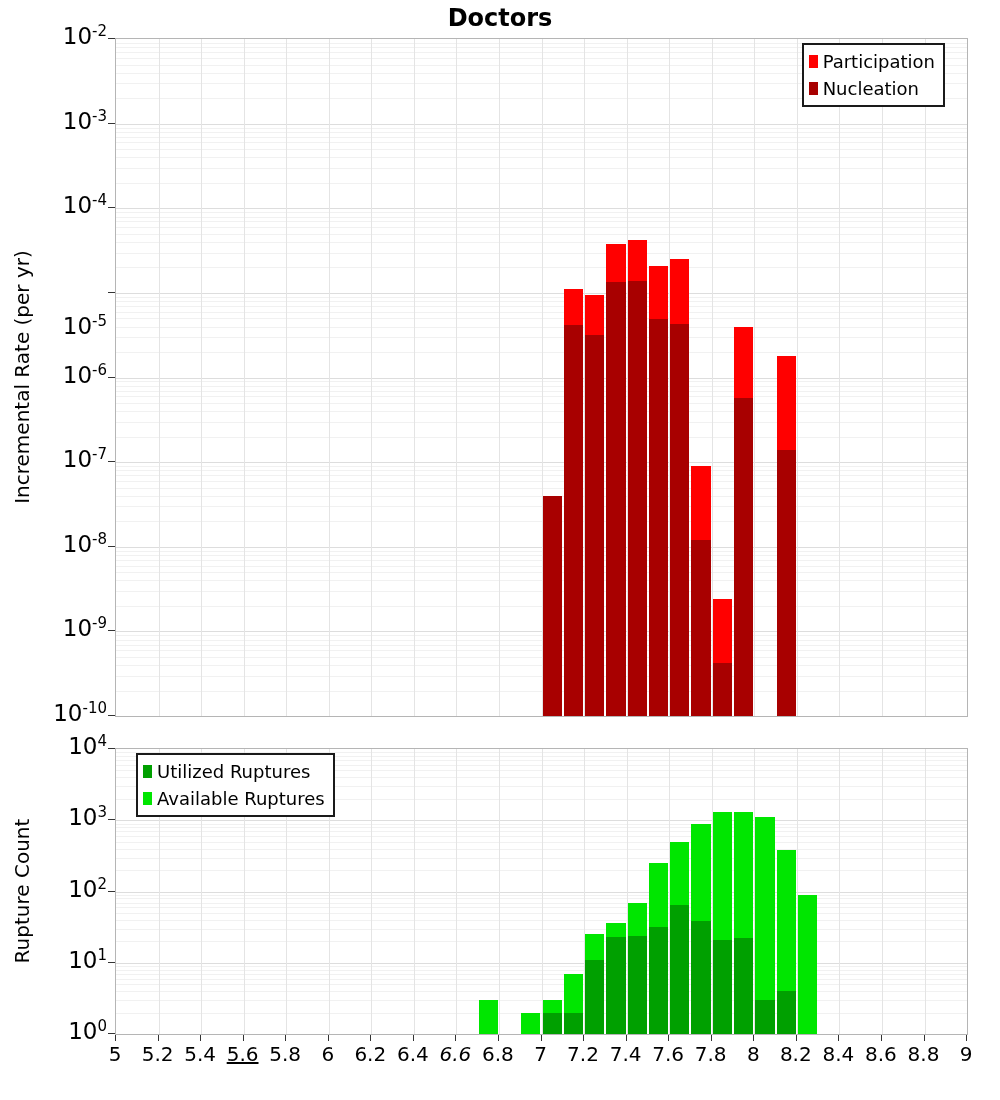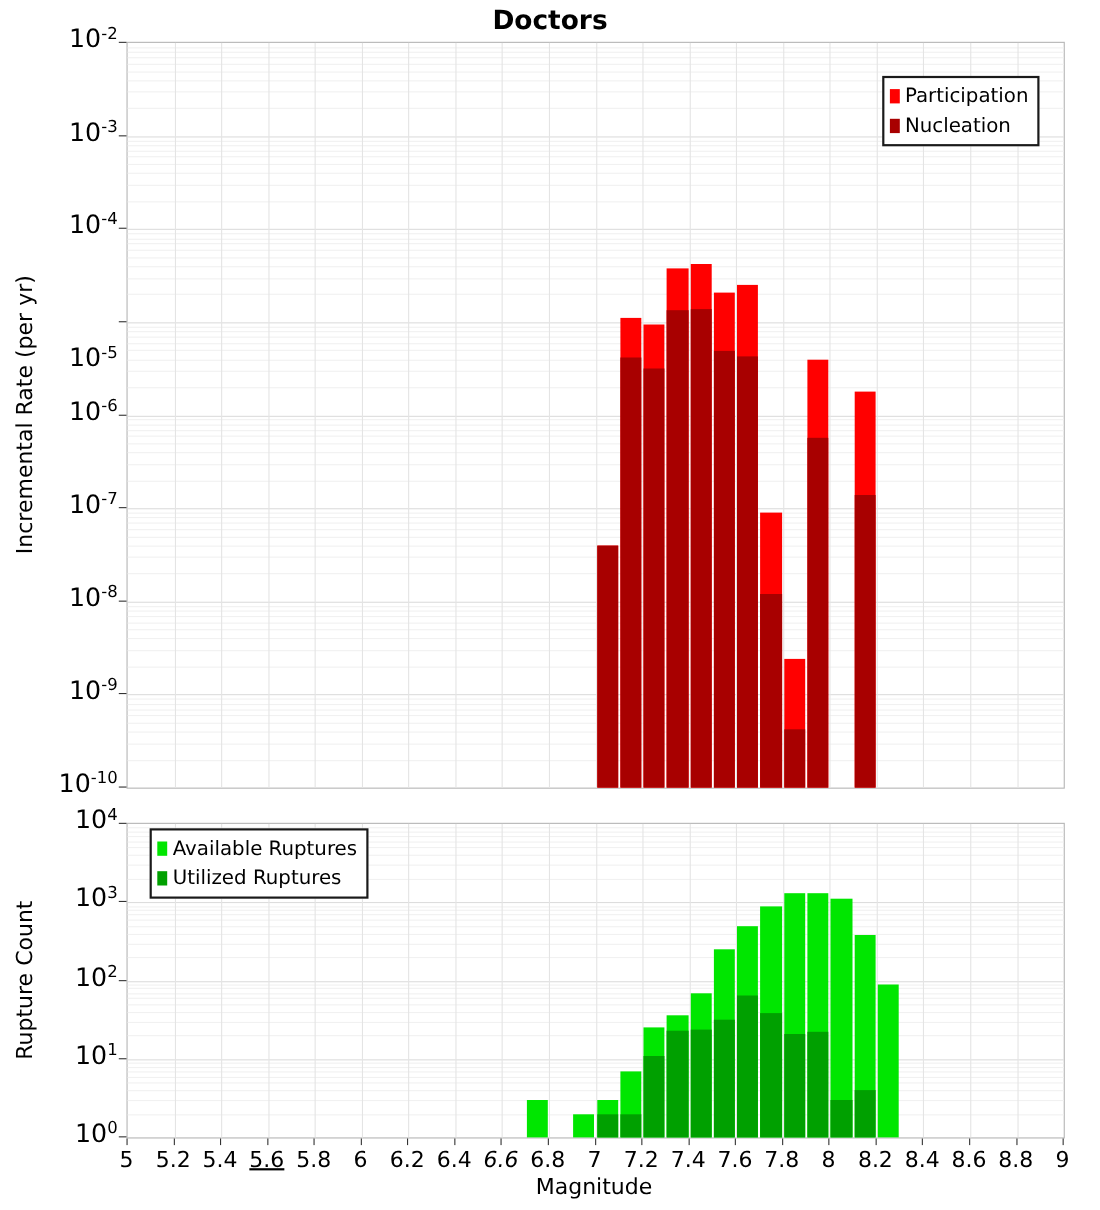--- a/index.html
+++ b/index.html
@@ -142,21 +142,21 @@
       <div class="bar" style="left: 554.1px; width: 19.3px; top: 220.2px; height: 456.8px; background: rgb(255, 0, 0);"></div>
       <div class="bar" style="left: 554.1px; width: 19.3px; top: 284.9px; height: 392.1px; background: rgb(168, 0, 0);"></div>
       <div class="bar" style="left: 575.4px; width: 19.3px; top: 427px; height: 250px; background: rgb(255, 0, 0);"></div>
       <div class="bar" style="left: 575.4px; width: 19.3px; top: 501px; height: 176px; background: rgb(168, 0, 0);"></div>
       <div class="bar" style="left: 596.7px; width: 19.3px; top: 560.2px; height: 116.8px; background: rgb(255, 0, 0);"></div>
       <div class="bar" style="left: 596.7px; width: 19.3px; top: 624.3px; height: 52.7px; background: rgb(168, 0, 0);"></div>
       <div class="bar" style="left: 618px; width: 19.3px; top: 287.6px; height: 389.4px; background: rgb(255, 0, 0);"></div>
       <div class="bar" style="left: 618px; width: 19.3px; top: 358.5px; height: 318.5px; background: rgb(168, 0, 0);"></div>
       <div class="bar" style="left: 660.5px; width: 19.3px; top: 316.9px; height: 360.1px; background: rgb(255, 0, 0);"></div>
       <div class="bar" style="left: 660.5px; width: 19.3px; top: 410.8px; height: 266.2px; background: rgb(168, 0, 0);"></div>
-      <div class="legend" style="right: 22px; top: 30px;">
+      <div class="legend" style="right: 22px; top: 4px;">
         <div class="legend-item">
           <div class="legend-swatch" style="background: rgb(255, 0, 0);"></div>
           <div class="legend-text">Participation</div>
         </div>
         <div class="legend-item">
           <div class="legend-swatch" style="background: rgb(168, 0, 0);"></div>
           <div class="legend-text">Nucleation</div>
         </div>
       </div>
     </div>
@@ -238,33 +238,32 @@
       <div class="bar" style="left: 618px; width: 19.3px; top: 63.1px; height: 221.9px; background: rgb(0, 230, 0);"></div>
       <div class="bar" style="left: 618px; width: 19.3px; top: 189.4px; height: 95.6px; background: rgb(0, 160, 0);"></div>
       <div class="bar" style="left: 639.3px; width: 19.3px; top: 68.3px; height: 216.7px; background: rgb(0, 230, 0);"></div>
       <div class="bar" style="left: 639.3px; width: 19.3px; top: 251px; height: 34px; background: rgb(0, 160, 0);"></div>
       <div class="bar" style="left: 660.5px; width: 19.3px; top: 101.2px; height: 183.8px; background: rgb(0, 230, 0);"></div>
       <div class="bar" style="left: 660.5px; width: 19.3px; top: 242.1px; height: 42.9px; background: rgb(0, 160, 0);"></div>
       <div class="bar" style="left: 681.8px; width: 19.3px; top: 145.8px; height: 139.2px; background: rgb(0, 230, 0);"></div>
       <div class="bar" style="left: 681.8px; width: 19.3px; top: 285px; height: 0px; background: rgb(0, 160, 0);"></div>
       <div class="legend" style="left: 20px; top: 4px;">
         <div class="legend-item">
+          <div class="legend-swatch" style="background: rgb(0, 160, 0);"></div>
+          <div class="legend-text">Utilized Ruptures</div>
+        </div>
+        <div class="legend-item">
           <div class="legend-swatch" style="background: rgb(0, 230, 0);"></div>
           <div class="legend-text">Available Ruptures</div>
-        </div>
-        <div class="legend-item">
-          <div class="legend-swatch" style="background: rgb(0, 160, 0);"></div>
-          <div class="legend-text">Utilized Ruptures</div>
         </div>
       </div>
     </div>
 
   <div class="axis-title ylab" id="ylab0">Incremental Rate (per yr)</div>
   <div class="axis-title ylab" id="ylab1">Rupture Count</div>
-  <div class="axis-title xlab">Magnitude</div>
 <div class="ytick-label" style="left: 27px; top: 22px; text-align: right;">10<span class="sup">-2</span></div>
     <div class="tickmark" style="left: 108px; top: 38px; width: 7px; height: 1px;"></div>
     <div class="ytick-label" style="left: 27px; top: 106.6px;">10<span class="sup">-3</span></div>
     <div class="tickmark" style="left: 108px; top: 122.6px; width: 7px; height: 1px;"></div>
     <div class="ytick-label" style="left: 27px; top: 191.3px;">10<span class="sup">-4</span></div>
     <div class="tickmark" style="left: 108px; top: 207.3px; width: 7px; height: 1px;"></div>
     <div class="ytick-label" style="left: 27px; top: 275.9px; margin-top: 36px;">10<span class="sup">-5</span></div>
     <div class="tickmark" style="left: 108px; top: 291.9px; width: 7px; height: 1px;"></div>
     <div class="ytick-label" style="left: 27px; top: 360.5px;">10<span class="sup">-6</span></div>
     <div class="tickmark" style="left: 108px; top: 376.5px; width: 7px; height: 1px;"></div>

